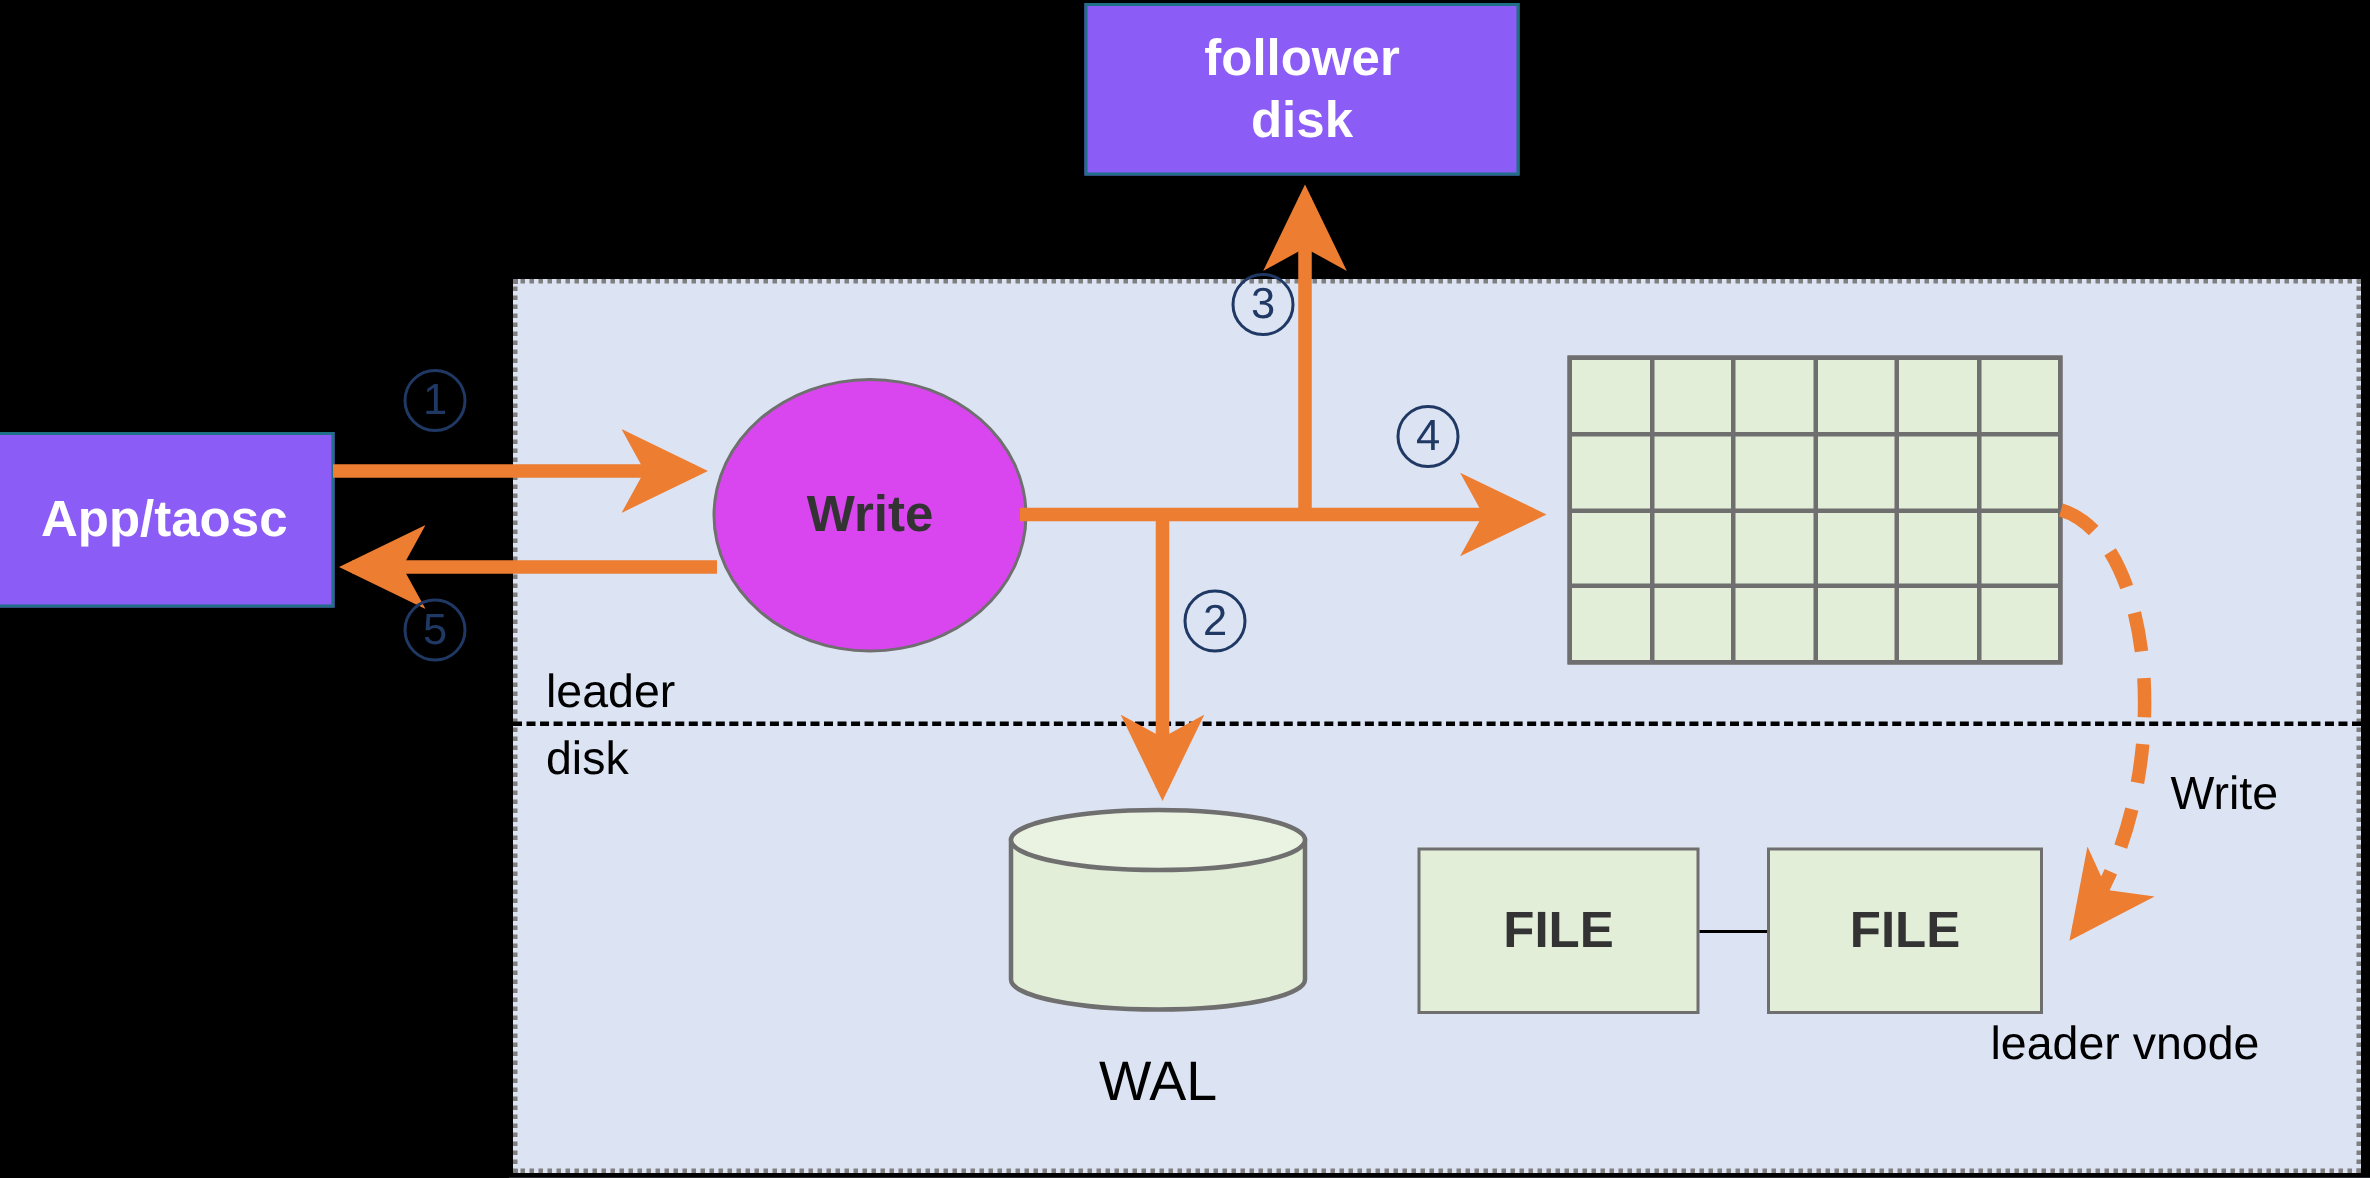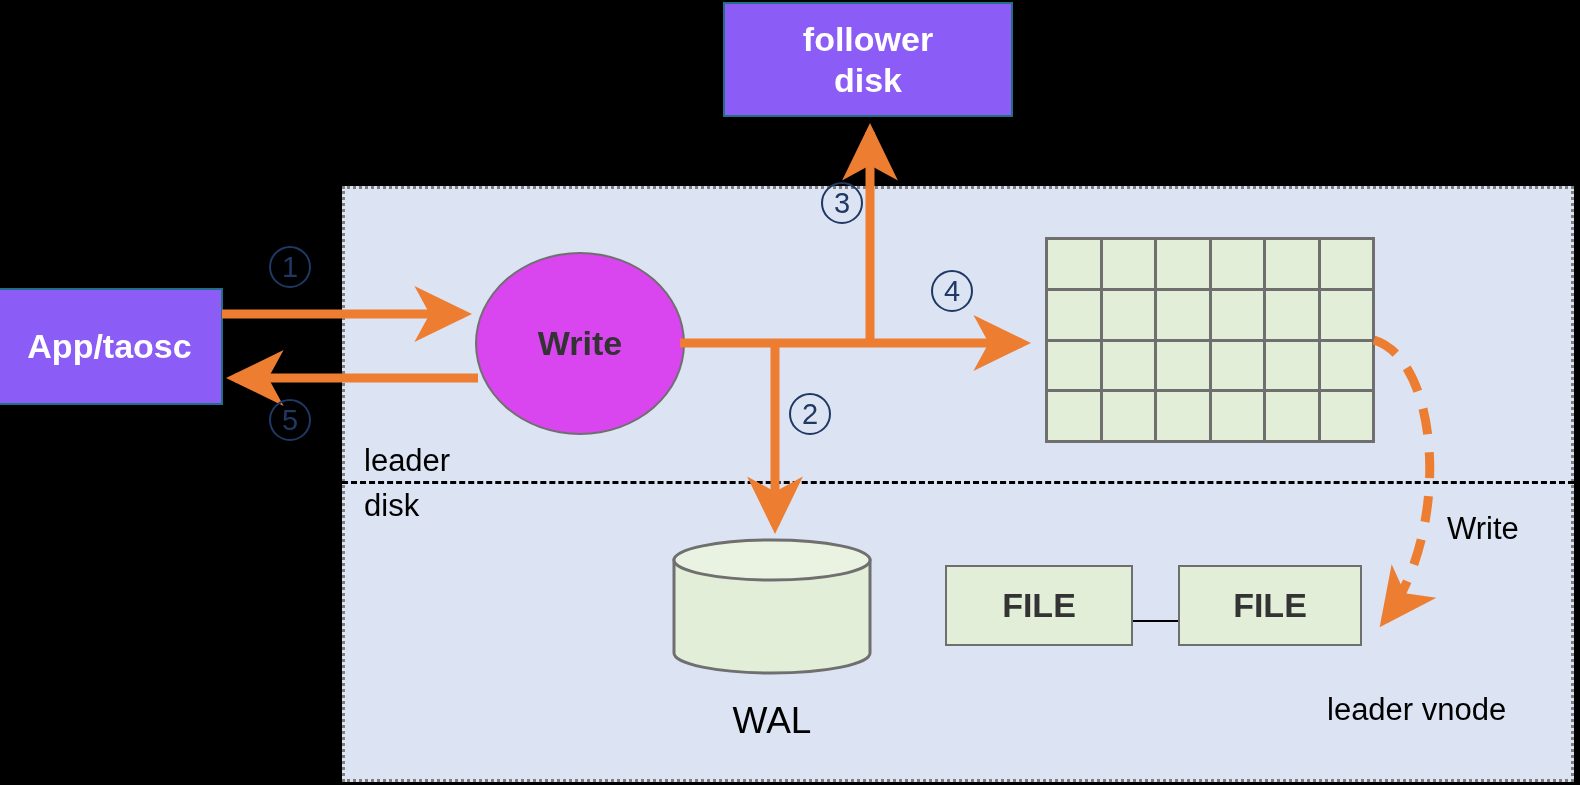--- a/index.html
+++ b/index.html
@@ -104,21 +104,21 @@
     background: #e2eed8;
     border: 2px solid #6f6f6f;
     box-sizing: border-box;
     display: flex;
     align-items: center;
     justify-content: center;
     color: #333333;
     font-weight: bold;
     font-size: 34px;
     top: 565px;
-    height: 81px;
+    height: 111px;
   }
   #file-box-1 { left: 945px; width: 188px; }
   #file-box-2 { left: 1178px; width: 184px; }
   #file-link {
     position: absolute;
     left: 1133px; top: 620px;
     width: 45px; height: 2px;
     background: #000000;
   }
 
@@ -139,21 +139,21 @@
   #disk-label   { top: 488px; }
 
   
   .plain-label {
     position: absolute;
     font-size: 31px;
     color: #000000;
     white-space: nowrap;
   }
   #flush-label { left: 1447px; top: 511px; }
-  #leader-vnode-label { left: 1327px; top: 692px; }
+  #leader-vnode-label { left: 1327px; top: 678px; }
 
   
   .step-num {
     position: absolute;
     width: 42px; height: 42px;
     border: 2px solid #1f3864;
     border-radius: 50%;
     color: #1f3864;
     font-size: 29px;
     display: flex;

